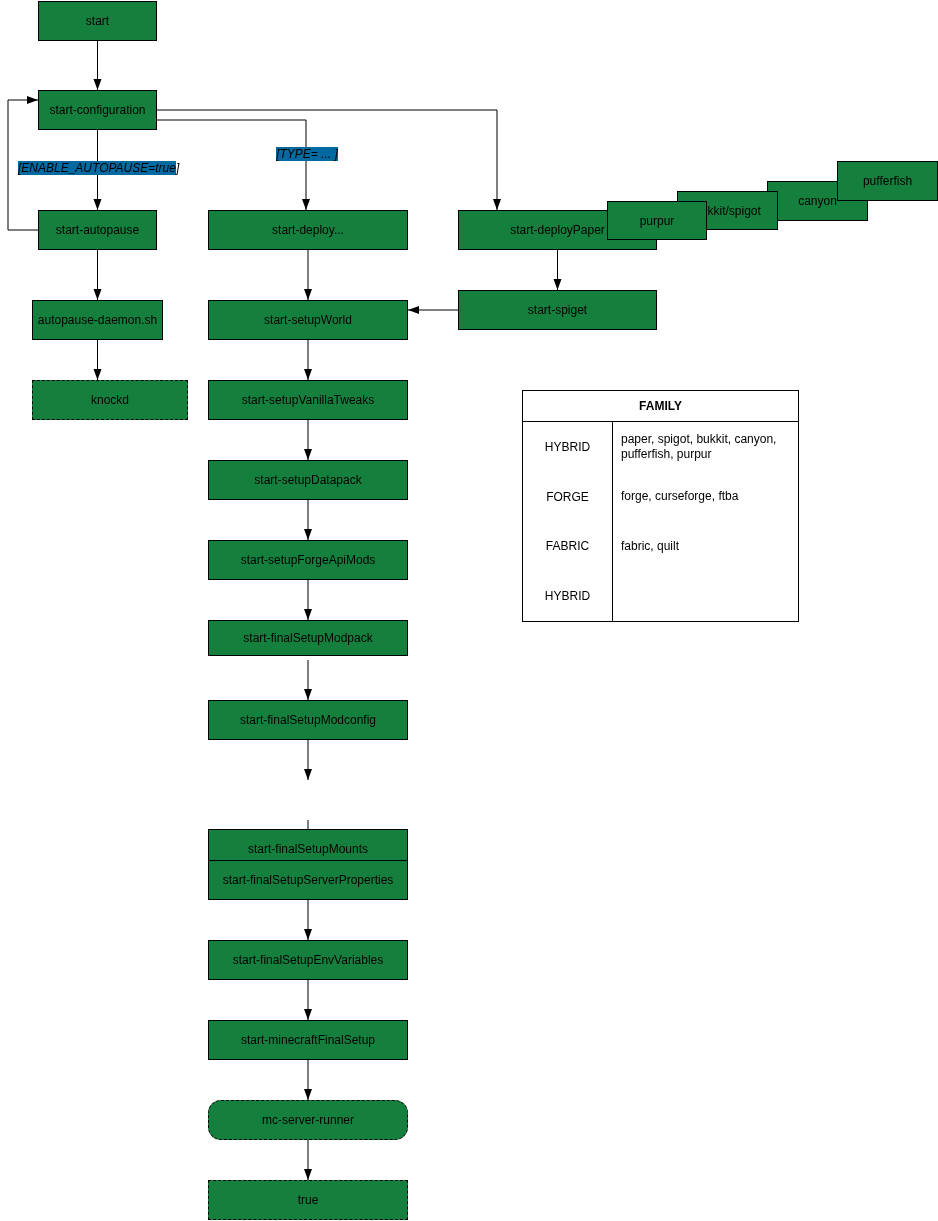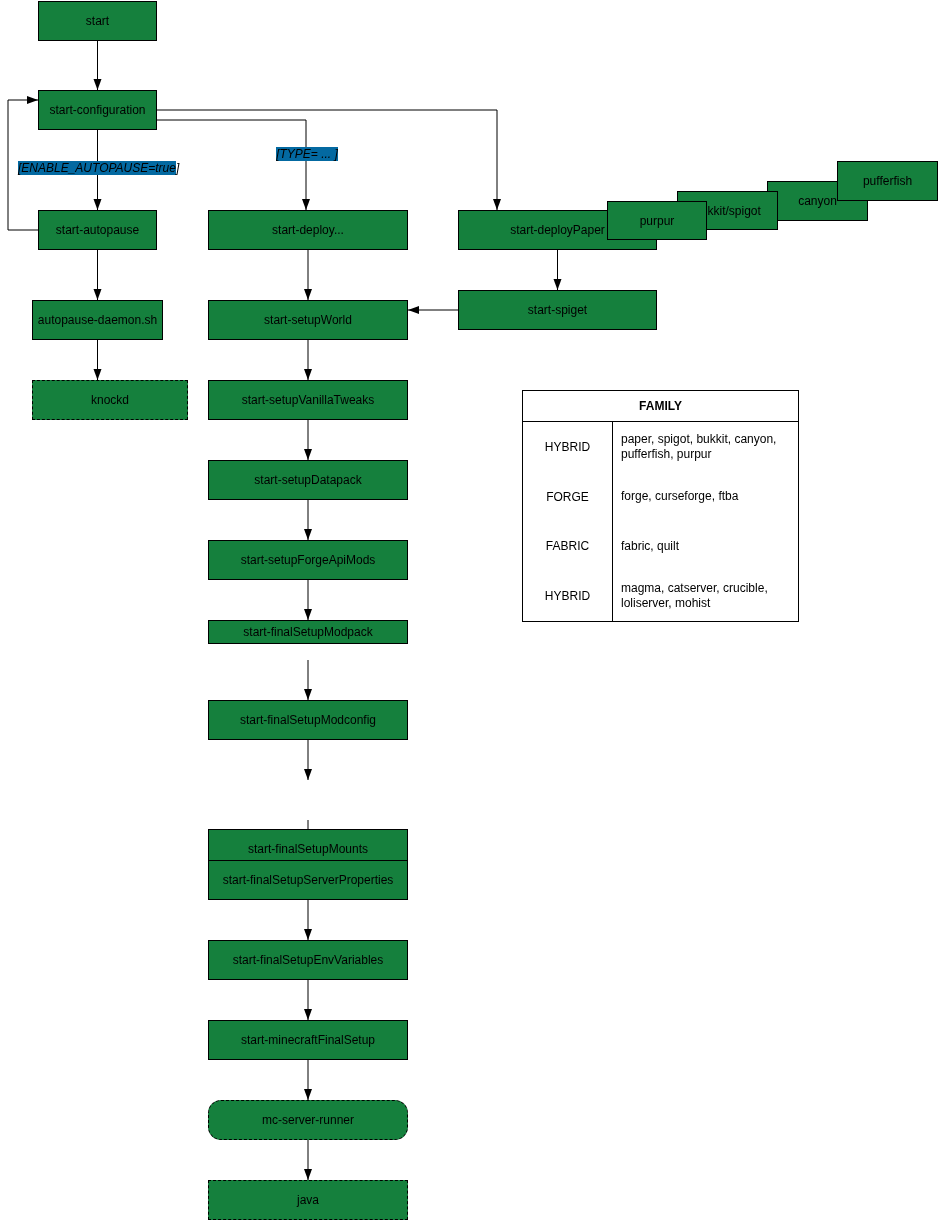--- a/index.html
+++ b/index.html
@@ -122,28 +122,28 @@
   <div class="node" style="left:38px; top:90px; width:119px; height:40px;">start-configuration</div>
   <div class="node" style="left:38px; top:210px; width:119px; height:40px;">start-autopause</div>
   <div class="node" style="left:32px; top:300px; width:131px; height:40px;">autopause-daemon.sh</div>
   <div class="node dashed" style="left:32px; top:380px; width:156px; height:40px;">knockd</div>
 
   <div class="node" style="left:208px; top:210px; width:200px; height:40px;">start-deploy...</div>
   <div class="node" style="left:208px; top:300px; width:200px; height:40px;">start-setupWorld</div>
   <div class="node" style="left:208px; top:380px; width:200px; height:40px;">start-setupVanillaTweaks</div>
   <div class="node" style="left:208px; top:460px; width:200px; height:40px;">start-setupDatapack</div>
   <div class="node" style="left:208px; top:540px; width:200px; height:40px;">start-setupForgeApiMods</div>
-  <div class="node" style="left:208px; top:620px; width:200px; height:24px;">start-finalSetupModpack</div>
+  <div class="node" style="left:208px; top:620px; width:200px; height:36px;">start-finalSetupModpack</div>
   <div class="node" style="left:208px; top:700px; width:200px; height:40px;">start-finalSetupModconfig</div>
   <div class="node" style="left:208px; top:816px; width:200px; height:40px;margin-top:13px;">start-finalSetupMounts</div>
   <div class="node" style="left:208px; top:860px; width:200px; height:40px;">start-finalSetupServerProperties</div>
   <div class="node" style="left:208px; top:940px; width:200px; height:40px;">start-finalSetupEnvVariables</div>
   <div class="node" style="left:208px; top:1020px; width:200px; height:40px;">start-minecraftFinalSetup</div>
   <div class="node dashed" style="left:208px; top:1100px; width:200px; height:40px;border-radius:13px;">mc-server-runner</div>
-  <div class="node dashed" style="left:208px; top:1180px; width:200px; height:40px;">java</div>
+  <div class="node dashed" style="left:208px; top:1180px; width:200px; height:40px;">true</div>
 
   <div class="node z1" style="left:767px; top:181px; width:101px; height:40px;">canyon</div>
   <div class="node z2" style="left:837px; top:161px; width:101px; height:40px;">pufferfish</div>
   <div class="node z3" style="left:677px; top:191px; width:101px; height:39px;">bukkit/spigot</div>
   <div class="node z3" style="left:458px; top:210px; width:199px; height:40px;">start-deployPaper</div>
   <div class="node z4" style="left:607px; top:201px; width:100px; height:39px;">purpur</div>
   <div class="node" style="left:458px; top:290px; width:199px; height:40px;">start-spiget</div>
 
   <div class="edge-label" style="left:18px; top:161px; width:158px;">[ENABLE_AUTOPAUSE=true]</div>
   <div class="edge-label" style="left:276px; top:147px; width:62px;">[TYPE= ... ]</div>
@@ -158,18 +158,17 @@
       <div class="ft-row">
         <div class="ft-family">FORGE</div>
         <div class="ft-members">forge, curseforge, ftba</div>
       </div>
       <div class="ft-row">
         <div class="ft-family">FABRIC</div>
         <div class="ft-members">fabric, quilt</div>
       </div>
       <div class="ft-row">
         <div class="ft-family">HYBRID</div>
-        <div class="ft-members">magma, catserver, crucible, loliserver, mohist</div>
       </div>
     </div>
   </div>
 
 </div>
 
 </body></html>

